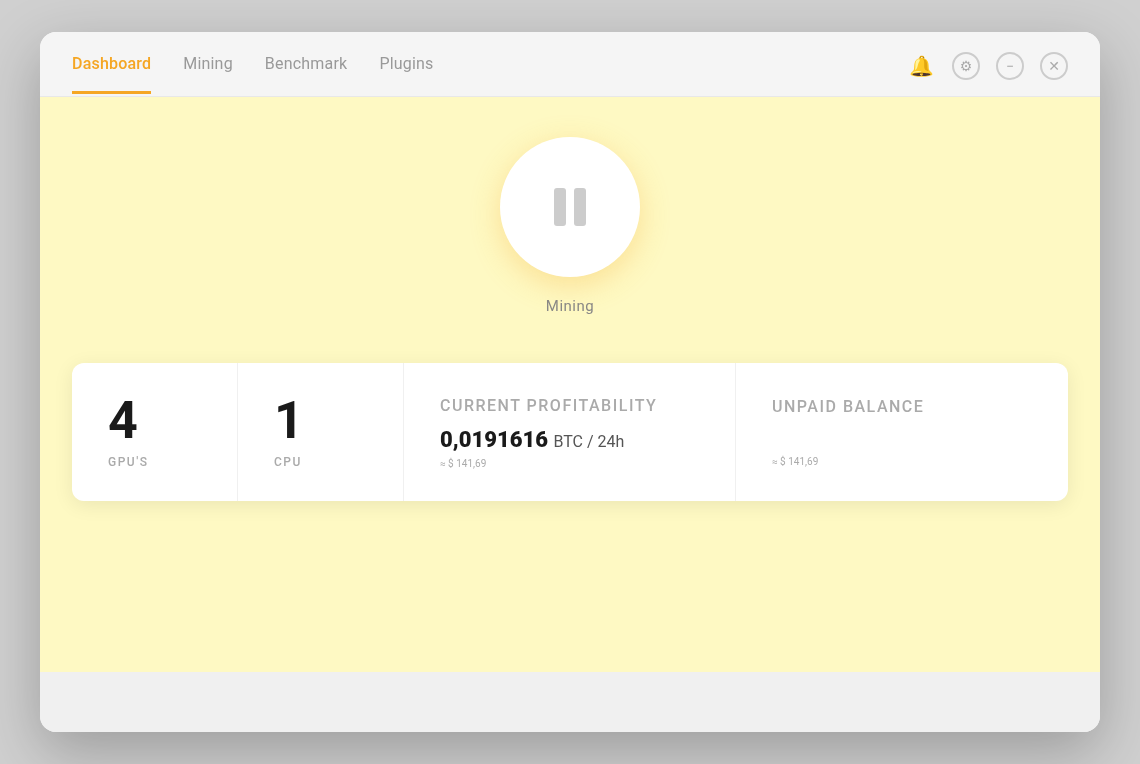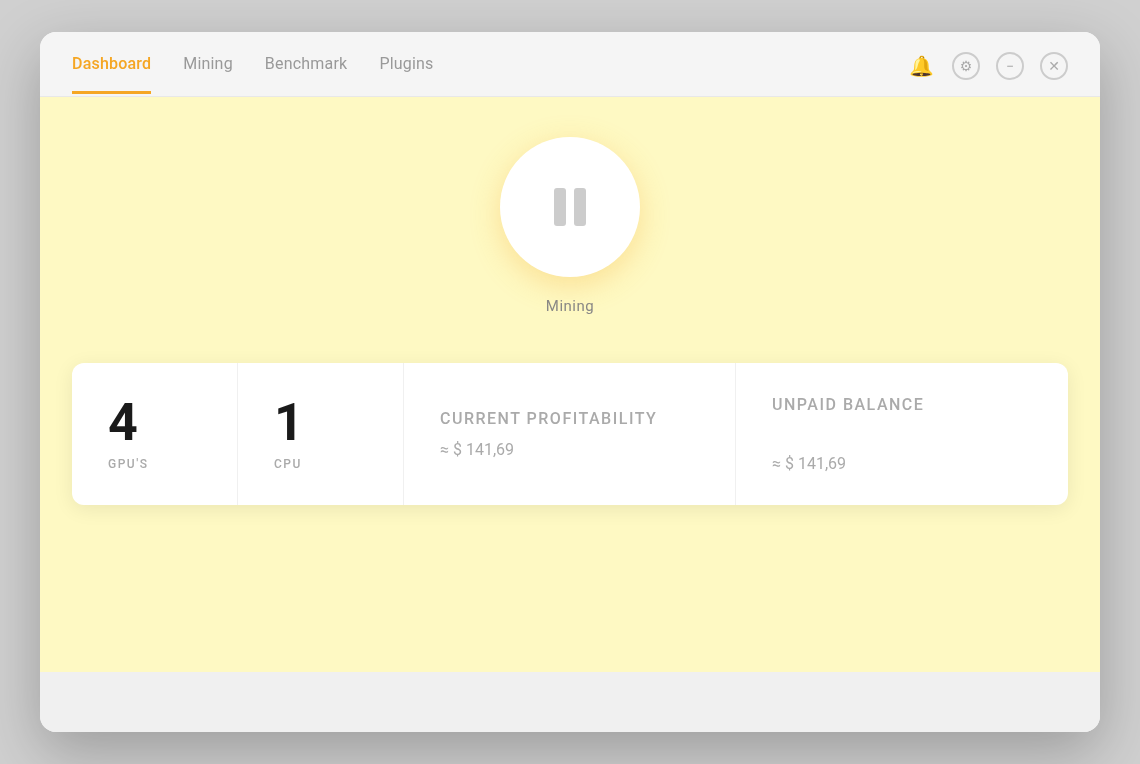--- a/index.html
+++ b/index.html
@@ -212,21 +212,21 @@
     }
 
     .stat-value-primary {
       font-size: 22px;
       font-weight: 700;
       color: #1a1a1a;
       margin-bottom: 6px;
     }
 
     .stat-value-secondary {
-      font-size: 16px;
+      font-size: 10px;
       color: #aaa;
     }
 
     .bottom-bar {
       height: 60px;
       background: #f0f0f0;
       display: flex;
       align-items: center;
       padding: 0 32px;
     }
@@ -275,20 +275,24 @@
         <div class="stat-label">GPU'S</div>
       </div>
 
       <div class="stat-card">
         <div class="stat-number">1</div>
         <div class="stat-label">CPU</div>
       </div>
 
       <div class="stat-card">
         <div class="stat-title">CURRENT PROFITABILITY</div>
+        <div class="stat-value-primary">
+          <strong>0,0191616</strong>
+          <span style="font-weight:400; font-size:16px; color:#555;">BTC / 24h</span>
+        </div>
         <div class="stat-value-secondary">≈ $ 141,69</div>
       </div>
 
       <div class="stat-card">
         <div class="stat-title">UNPAID BALANCE</div>
         <div class="stat-value-secondary">≈ $ 141,69</div>
       </div>
 
     </div>
   </div>

